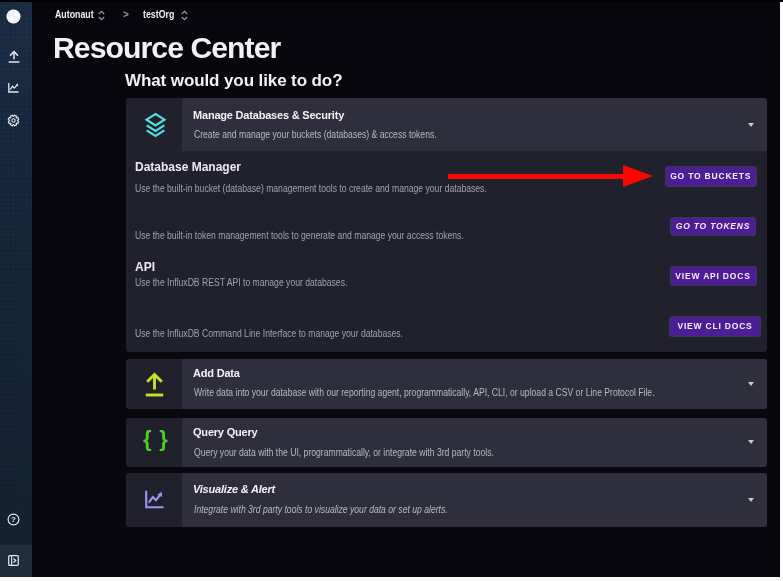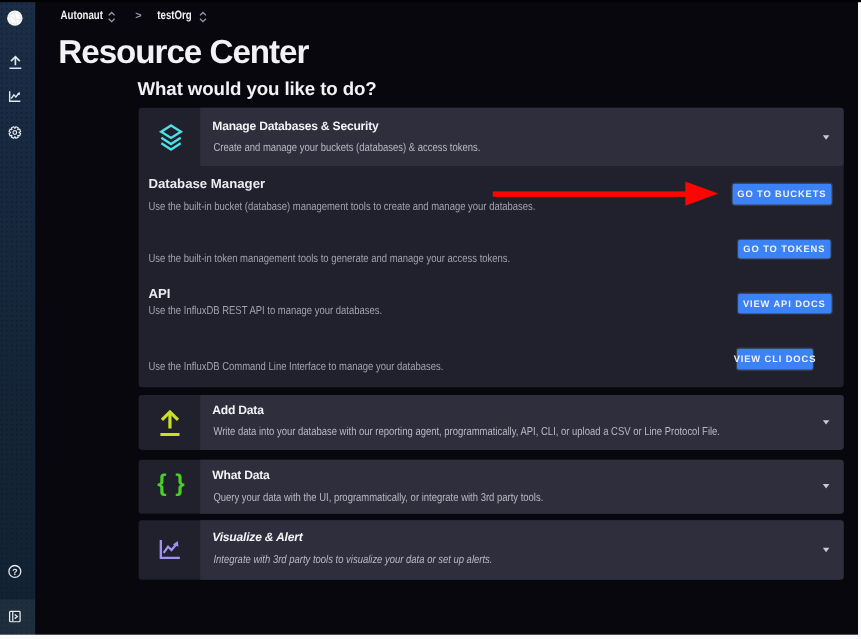--- a/index.html
+++ b/index.html
@@ -14,21 +14,21 @@
   .sep{position:absolute;top:8.5px;font-size:10px;color:#9496a0;font-weight:bold;}
   h1{position:absolute;left:53px;top:30.8px;margin:0;font-size:30.2px;font-weight:bold;color:#f2f2f4;letter-spacing:-0.95px;line-height:1.15;}
   .whatdo{position:absolute;left:125px;top:70.7px;font-size:17px;font-weight:bold;color:#f2f2f4;letter-spacing:-0.1px;}
   .panel{position:absolute;left:126px;width:641px;background:#21212d;border-radius:3px;}
   .phead{position:absolute;left:56px;right:0;top:0;background:#2e2e3c;border-radius:0 3px 3px 0;}
   .ptitle{position:absolute;left:11px;font-size:11px;font-weight:bold;color:#f3f3f6;letter-spacing:-0.2px;white-space:nowrap;}
   .psub{position:absolute;left:12px;font-size:10.5px;color:#b9b9c4;transform:scaleX(0.82);transform-origin:left top;white-space:nowrap;}
   .caret{position:absolute;right:13px;top:50%;margin-top:-2px;width:0;height:0;border-left:3.5px solid transparent;border-right:3.5px solid transparent;border-top:4.5px solid #c9c9d2;}
   .row-t{position:absolute;left:9px;font-size:12px;font-weight:bold;color:#ebebf1;white-space:nowrap;}
   .row-s{position:absolute;left:8.5px;font-size:10.5px;color:#a2a2ae;transform:scaleX(0.82);transform-origin:left top;white-space:nowrap;}
-  .btn{position:absolute;background:#3b82f6;border:1px solid #3b3b4a;border-radius:3px;color:#f1f1f5;font-size:8.5px;font-weight:bold;letter-spacing:0.8px;display:flex;align-items:center;justify-content:center;box-sizing:border-box;white-space:nowrap;text-align:right;}
+  .btn{position:absolute;background:#4c1d95;border:1px solid #3b3b4a;border-radius:3px;color:#f1f1f5;font-size:8.5px;font-weight:bold;letter-spacing:0.8px;display:flex;align-items:center;justify-content:center;box-sizing:border-box;white-space:nowrap;text-align:right;}
   .arr-shaft{position:absolute;left:448px;top:174px;width:178px;height:4.5px;background:#fb0505;}
   .arr-head{position:absolute;left:623px;top:165px;width:0;height:0;border-top:11.5px solid transparent;border-bottom:11.5px solid transparent;border-left:30px solid #fb0505;}
   .pico{position:absolute;}
 </style>
 </head>
 <body>
   <div class="topstrip"></div>
   <div class="sidebar">
     <div class="sb-bot"></div>
     <div class="sb-ico" style="top:6.5px;">
@@ -97,47 +97,47 @@
     <svg class="pico" style="left:17.5px;top:14.3px;" width="23" height="26" viewBox="0 0 23 26">
       <path d="M11.5 2 L20.5 7.7 L11.5 13.4 L2.5 7.7 Z" fill="none" stroke="#4fe0e6" stroke-width="2.15"></path>
       <path d="M2.7 13.3 L11.5 18.9 L20.3 13.3" fill="none" stroke="#4fe0e6" stroke-width="2.15"></path>
       <path d="M2.7 18.3 L11.5 23.9 L20.3 18.3" fill="none" stroke="#4fe0e6" stroke-width="2.15"></path>
     </svg>
     <div class="row-t" style="top:62px;">Database Manager</div>
     <div class="row-s" style="top:84px;">Use the built-in bucket (database) management tools to create and manage your databases.</div>
     <div class="btn" style="left:538.5px;top:67.5px;width:92.5px;height:21px;">GO TO BUCKETS</div>
 
     <div class="row-s" style="top:130.7px;">Use the built-in token management tools to generate and manage your access tokens.</div>
-    <div class="btn" style="left:544px;top:118.5px;width:86px;height:19.5px;">GO TO TOKENS</div>
+    <div class="btn" style="left:544px;top:118.5px;width:86px;height:19.5px;font-style:italic;">GO TO TOKENS</div>
 
     <div class="row-t" style="top:162.1px;">API</div>
     <div class="row-s" style="top:177.8px;">Use the InfluxDB REST API to manage your databases.</div>
     <div class="btn" style="left:543.5px;top:168px;width:87px;height:20px;">VIEW API DOCS</div>
 
     <div class="row-t" style="top:213.1px;margin-top:48px;">CLI</div>
     <div class="row-s" style="top:229.3px;">Use the InfluxDB Command Line Interface to manage your databases.</div>
-    <div class="btn" style="left:543px;top:218px;width:71px;height:20.5px;">VIEW CLI DOCS</div>
+    <div class="btn" style="left:543px;top:218px;width:92px;height:20.5px;">VIEW CLI DOCS</div>
   </div>
 
   <div class="panel" style="top:359px;height:49.5px;">
     <div class="phead" style="height:49.5px;">
       <div class="ptitle" style="top:7.8px;">Add Data</div>
       <div class="psub" style="top:27.3px;">Write data into your database with our reporting agent, programmatically, API, CLI, or upload a CSV or Line Protocol File.</div>
       <div class="caret"></div>
     </div>
     <svg class="pico" style="left:18.3px;top:12.7px;" width="21" height="25" viewBox="0 0 21 25">
       <path d="M1.8 23 H19.2" stroke="#cbe022" stroke-width="2.9" fill="none"></path>
       <path d="M10.5 17.5 V3.5" stroke="#cbe022" stroke-width="2.9" fill="none"></path>
       <path d="M3.2 9.8 L10.5 2.5 L17.8 9.8" stroke="#cbe022" stroke-width="2.9" fill="none"></path>
     </svg>
   </div>
 
   <div class="panel" style="top:417.5px;height:49px;">
     <div class="phead" style="height:49px;">
-      <div class="ptitle" style="top:8.8px;">What Data</div>
+      <div class="ptitle" style="top:8.8px;">Query Query</div>
       <div class="psub" style="top:28.1px;">Query your data with the UI, programmatically, or integrate with 3rd party tools.</div>
       <div class="caret"></div>
     </div>
     <div class="pico" style="left:17px;top:8.7px;color:#49cf25;font-size:22px;font-weight:bold;letter-spacing:0.8px;">{&nbsp;}</div>
   </div>
 
   <div class="panel" style="top:473px;height:53.5px;font-style:italic;">
     <div class="phead" style="height:53.5px;">
       <div class="ptitle" style="top:10.3px;">Visualize &amp; Alert</div>
       <div class="psub" style="top:29.8px;">Integrate with 3rd party tools to visualize your data or set up alerts.</div>

